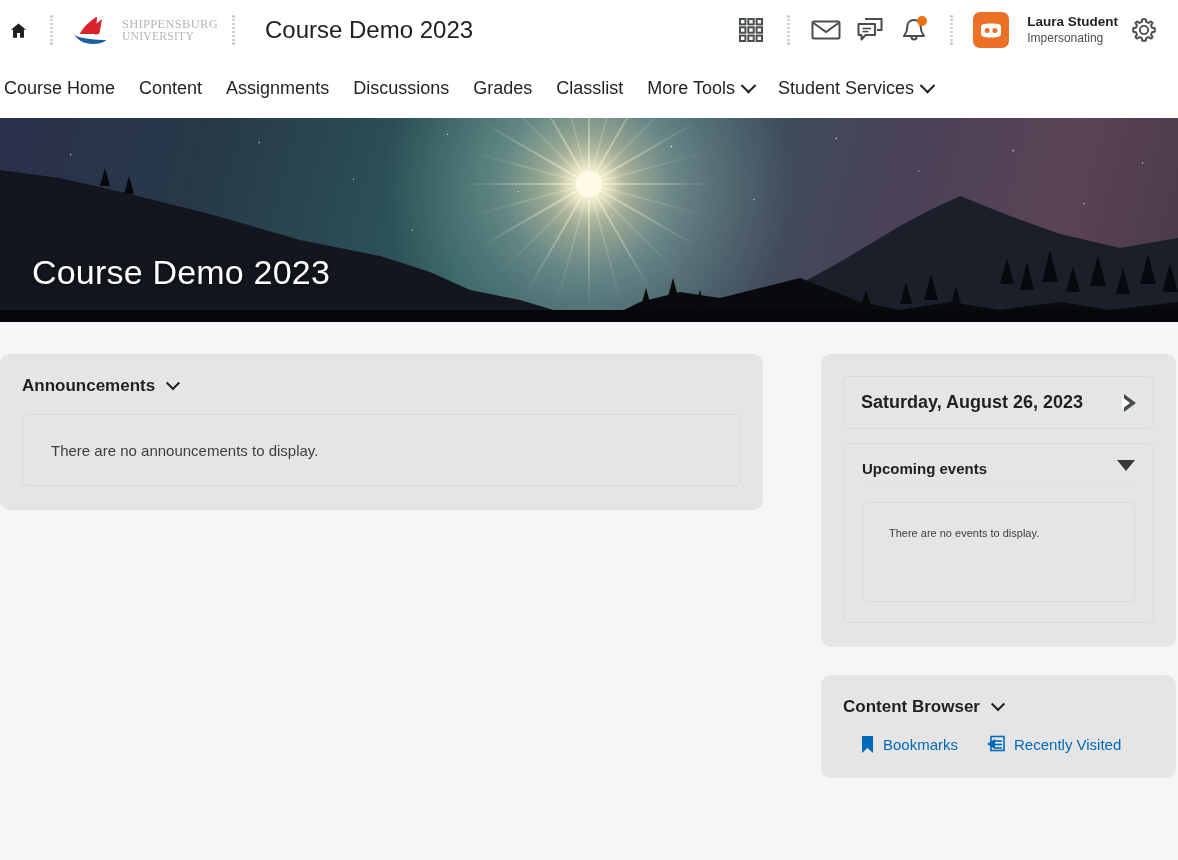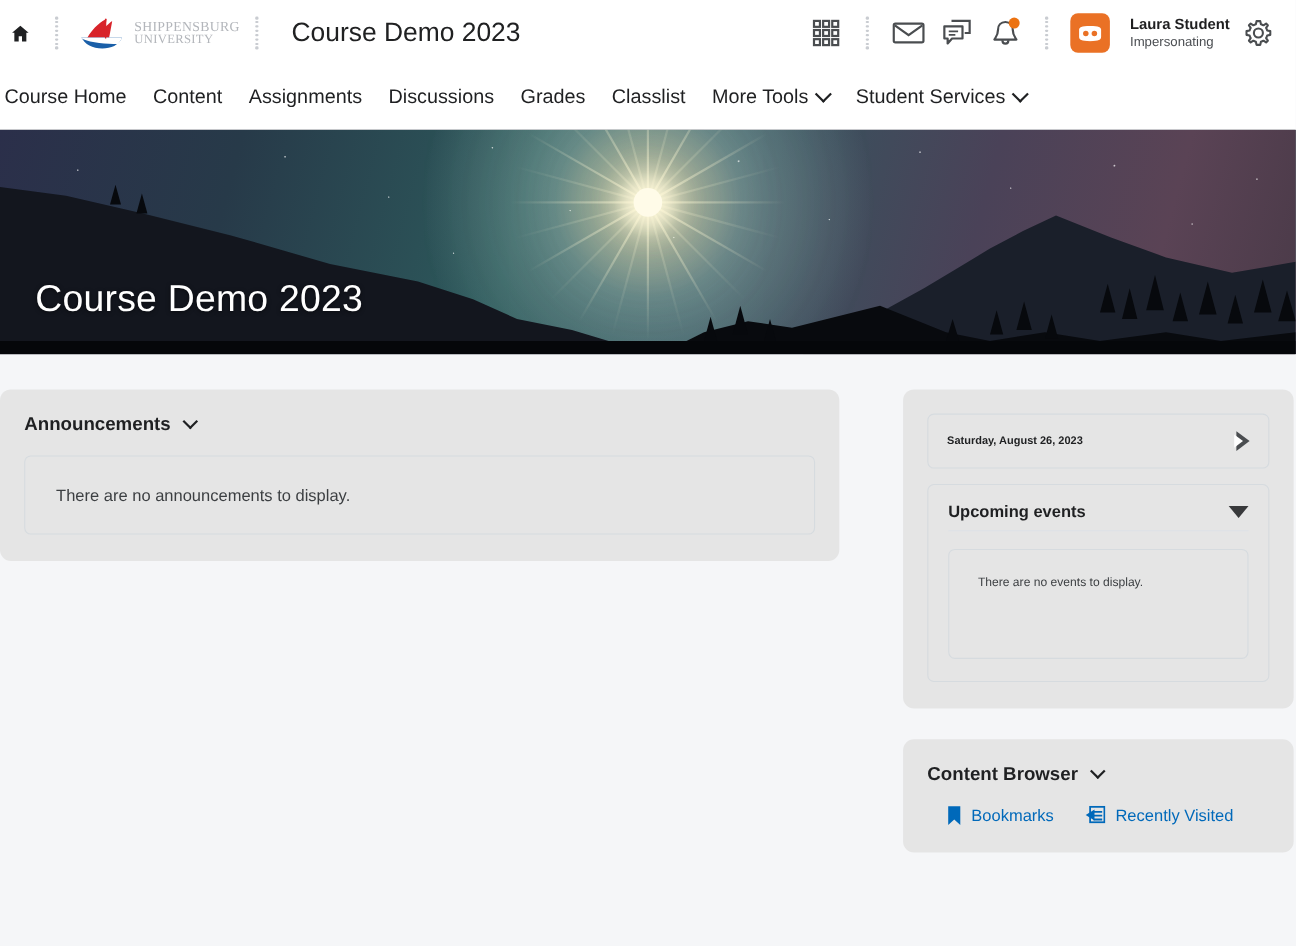--- a/index.html
+++ b/index.html
@@ -261,21 +261,21 @@
   
   .date-row {
     border: 1px solid #d6dbdf;
     border-radius: 6px;
     padding: 15px 17px;
     display: flex;
     align-items: center;
     justify-content: space-between;
     margin-bottom: 14px;
   }
-  .date-label { font-size: 10px; font-weight: bold; color: #1f2022; }
+  .date-label { font-size: 18px; font-weight: bold; color: #1f2022; }
   .tri-right {
     width: 0; height: 0;
     border-top: 9px solid transparent;
     border-bottom: 9px solid transparent;
     border-left: 12px solid #4a4d50;
     position: relative;
   }
   .tri-right.hollow::after {
     content: "";
     position: absolute;
@@ -284,21 +284,20 @@
     border-bottom: 6px solid transparent;
     border-left: 8px solid #ffffff;
   }
   .events-box {
     border: 1px solid #d6dbdf;
     border-radius: 6px;
     padding: 16px 18px 20px 18px;
   }
   .events-head {
     display: flex;
-    align-items: center;
     justify-content: space-between;
     padding-bottom: 8px;
     border-bottom: 1px solid #dee2e6;
   }
   .events-title { font-size: 15px; font-weight: bold; color: #1f2022; }
   .tri-down {
     width: 0; height: 0;
     border-left: 9px solid transparent;
     border-right: 9px solid transparent;
     border-top: 11px solid #38393b;

